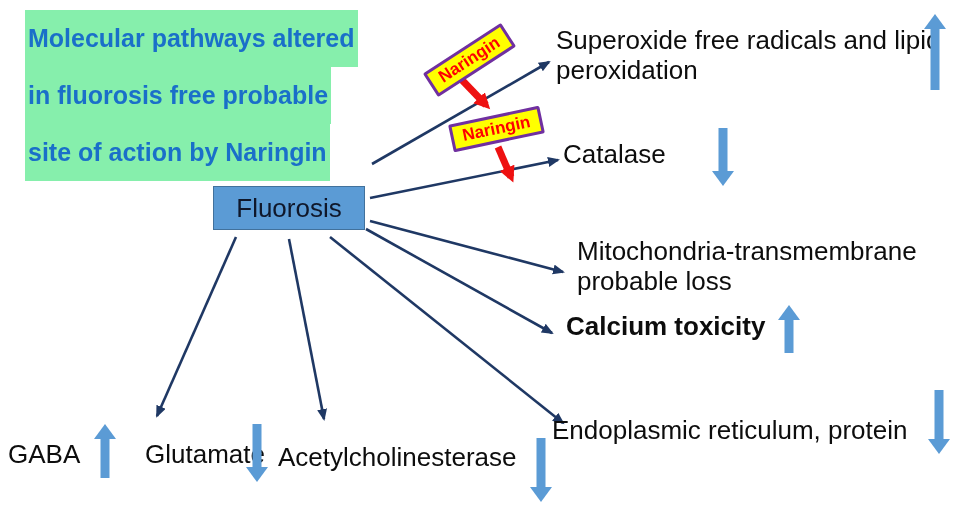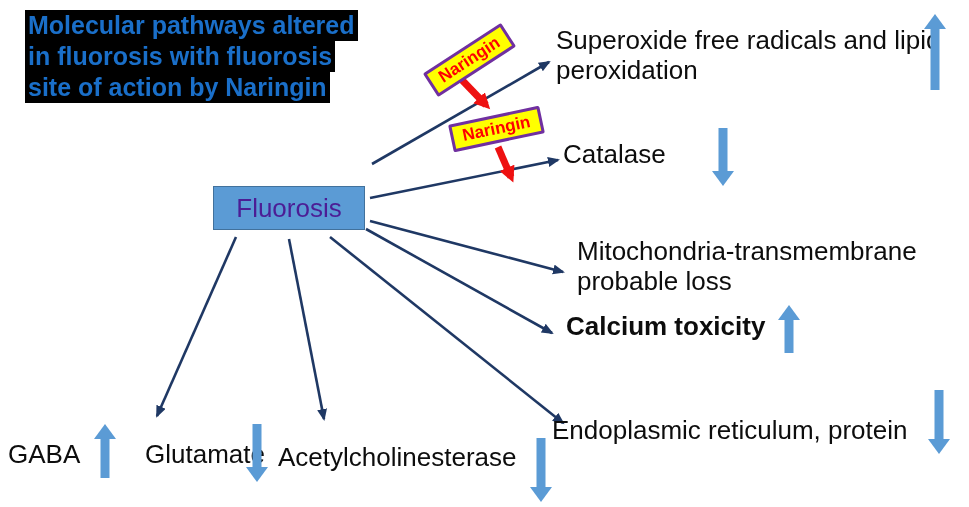--- a/index.html
+++ b/index.html
@@ -3,27 +3,27 @@
 <meta charset="utf-8">
 <style>
   html,body{margin:0;padding:0;}
   body{
     width:969px;height:507px;position:relative;background:#ffffff;
     font-family:"Liberation Sans",sans-serif;overflow:hidden;
   }
   .connectors{position:absolute;left:0;top:0;width:969px;height:507px;}
 
   .title{position:absolute;left:25px;top:10px;font-weight:bold;font-size:25px;line-height:1.24;color:#1a6fc9;}
-  .title .line{display:block;width:fit-content;background:#000000;padding:0 3px;}
+  .title .line{display:block;width:fit-content;background:#86efac;padding:13px 3px;}
 
   .fluorosis-box{
     position:absolute;left:213px;top:186px;width:150px;height:42px;
     background:#5b9bd5;border:1px solid #41719c;
     display:flex;align-items:center;justify-content:center;
-    font-size:26px;color:#4c1d95;
+    font-size:26px;color:#0f172a;
   }
 
   .node-label{position:absolute;font-size:26px;color:#0d0d0d;line-height:1.15;}
   .nowrap{white-space:nowrap;}
 
   .naringin{
     position:absolute;background:#ffff00;border:3px solid #7030a0;
     color:#ff0000;font-weight:bold;font-size:17px;padding:1px 9px;
     white-space:nowrap;border-radius:2px;
   }
@@ -58,21 +58,21 @@
   <line x1="330" y1="237" x2="563" y2="423" stroke="#1f3864" stroke-width="2.6" marker-end="url(#arrowNavy)"></line>
   <line x1="236" y1="237" x2="157" y2="416" stroke="#1f3864" stroke-width="2.6" marker-end="url(#arrowNavy)"></line>
   <line x1="289" y1="239" x2="324" y2="419" stroke="#1f3864" stroke-width="2.6" marker-end="url(#arrowNavy)"></line>
 
   <line x1="461" y1="79" x2="486" y2="105" stroke="#ee1111" stroke-width="7" marker-end="url(#arrowRed)"></line>
   <line x1="498" y1="147" x2="511" y2="177" stroke="#ee1111" stroke-width="7" marker-end="url(#arrowRed)"></line>
 </svg>
 
 <div class="title">
   <span class="line">Molecular pathways altered</span>
-  <span class="line">in fluorosis with fluorosis</span>
+  <span class="line">in fluorosis free probable</span>
   <span class="line">site of action by Naringin</span>
 </div>
 
 <div class="fluorosis-box">Fluorosis</div>
 
 <div class="naringin b1">Naringin</div>
 <div class="naringin b2">Naringin</div>
 
 <div class="node-label" style="left:556px;top:26px;width:385px;">Superoxide free radicals and lipid peroxidation</div>
 <div class="node-label nowrap" style="left:563px;top:140px;">Catalase</div>

